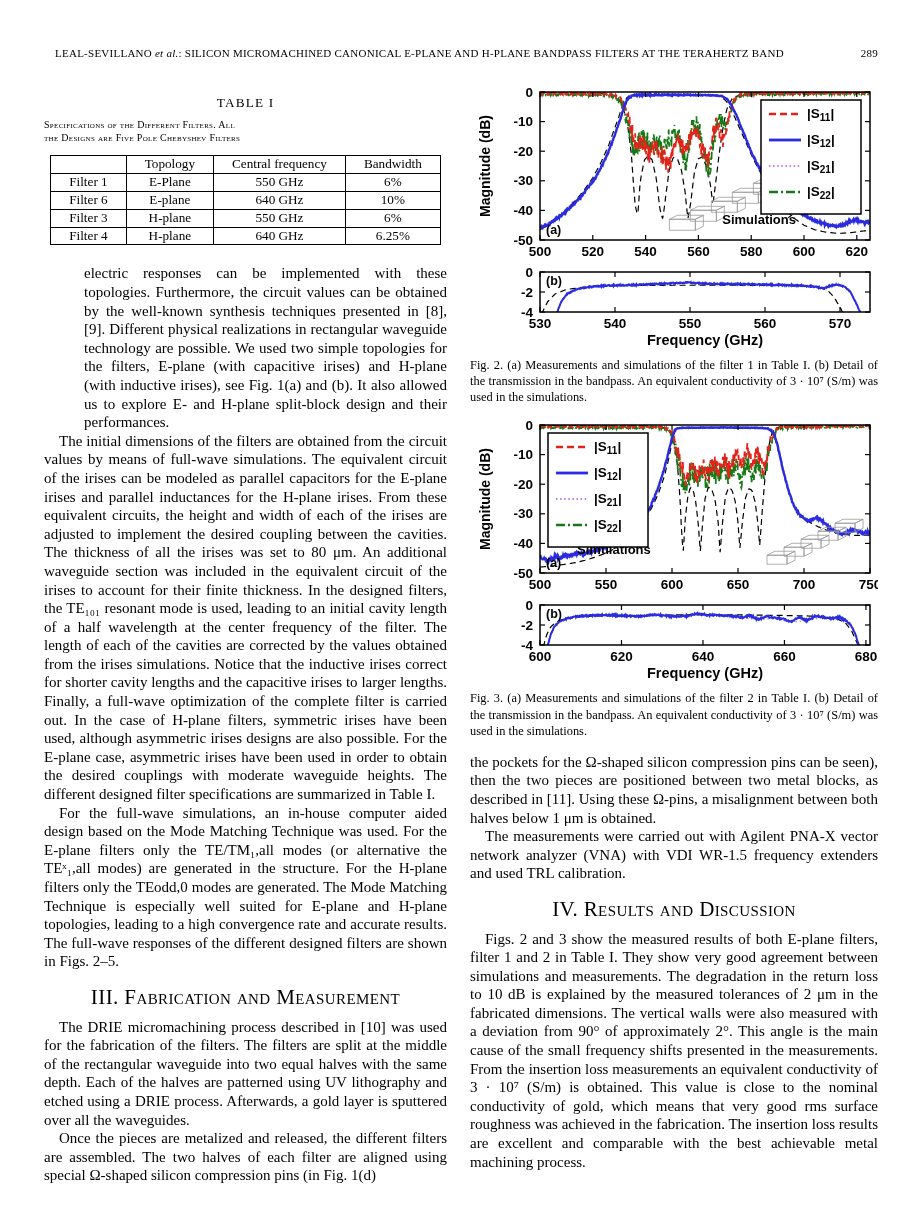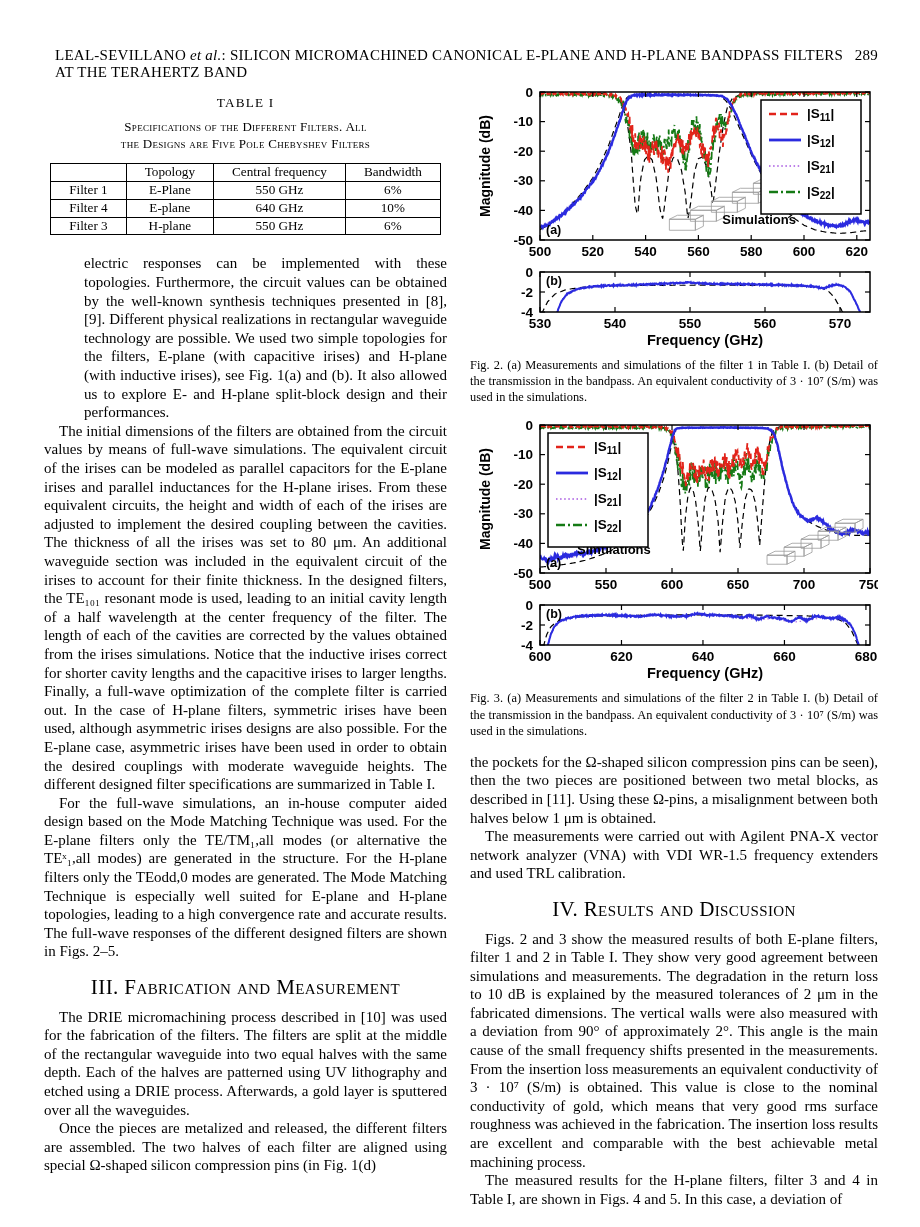--- a/index.html
+++ b/index.html
@@ -1,25 +1,25 @@
 <!DOCTYPE html>
 <html><head>
 <meta charset="utf-8">
 <style>
   html,body{margin:0;padding:0;background:#fff;}
   .page{position:relative;width:920px;height:1227px;background:#ffffff;color:#000;
         font-family:"Liberation Serif",serif;overflow:hidden;}
   .runhead{position:absolute;top:47px;left:55px;width:823px;display:flex;
-           justify-content:space-between;font-size:15px;letter-spacing:0.25px;}
+           justify-content:space-between;font-size:11px;letter-spacing:0.25px;}
   .runhead .it{font-style:italic;}
   .col{position:absolute;font-size:15px;line-height:18.6px;text-align:justify;}
   .col-left{left:44px;top:92px;width:403px;}
   .col-right{left:470px;top:86px;width:408px;}
   .tbl-title{text-align:center;font-size:13.2px;letter-spacing:1.2px;margin:2px 0 5px;}
-  .tbl-cap{text-align:center;font-variant:small-caps;font-size:13px;line-height:1.32;letter-spacing:0.3px;}
+  .tbl-cap{text-align:left;font-variant:small-caps;font-size:10px;line-height:1.32;letter-spacing:0.3px;}
   table.spec{margin:11px auto 0;border-collapse:collapse;font-size:13.2px;border:1.5px solid #000;}
   table.spec th,table.spec td{border:1px solid #000;padding:0px 18px;font-weight:normal;text-align:center;line-height:1.28;}
   table.spec thead th{border-bottom:1.5px solid #000;}
   p.bp{margin:0;text-indent:15px;}
   p.no-indent{text-indent:0;}
   p.first{margin-top:19px;margin-left:40px;}
   h3.sec-head{font-weight:normal;font-variant:small-caps;text-align:center;font-size:21px;
               letter-spacing:0.4px;margin:17px 0 11px;}
   figure{margin:0 0 6px;}
   figure svg{display:block;}
@@ -51,30 +51,36 @@
           </tr>
         </thead>
       <tbody>
           <tr>
             <td>Filter 1</td>
             <td>E-Plane</td>
             <td>550 GHz</td>
             <td>6%</td>
           </tr>
           <tr>
-            <td>Filter 4</td>
+            <td>Filter 6</td>
             <td>E-plane</td>
             <td>640 GHz</td>
             <td>10%</td>
           </tr>
           <tr>
             <td>Filter 3</td>
             <td>H-plane</td>
             <td>550 GHz</td>
             <td>6%</td>
+          </tr>
+          <tr>
+            <td>Filter 4</td>
+            <td>H-plane</td>
+            <td>640 GHz</td>
+            <td>6.25%</td>
           </tr>
         </tbody>
     </table>
 
     <p class="bp no-indent first">electric responses can be implemented with these topologies. Furthermore, the circuit values can be obtained by the well-known synthesis techniques presented in [8], [9]. Different physical realizations in rectangular waveguide technology are possible. We used two simple topologies for the filters, E-plane (with capacitive irises) and H-plane (with inductive irises), see Fig. 1(a) and (b). It also allowed us to explore E- and H-plane split-block design and their performances.</p>
     <p class="bp">The initial dimensions of the filters are obtained from the circuit values by means of full-wave simulations. The equivalent circuit of the irises can be modeled as parallel capacitors for the E-plane irises and parallel inductances for the H-plane irises. From these equivalent circuits, the height and width of each of the irises are adjusted to implement the desired coupling between the cavities. The thickness of all the irises was set to 80 μm. An additional waveguide section was included in the equivalent circuit of the irises to account for their finite thickness. In the designed filters, the TE₁₀₁ resonant mode is used, leading to an initial cavity length of a half wavelength at the center frequency of the filter. The length of each of the cavities are corrected by the values obtained from the irises simulations. Notice that the inductive irises correct for shorter cavity lengths and the capacitive irises to larger lengths. Finally, a full-wave optimization of the complete filter is carried out. In the case of H-plane filters, symmetric irises have been used, although asymmetric irises designs are also possible. For the E-plane case, asymmetric irises have been used in order to obtain the desired couplings with moderate waveguide heights. The different designed filter specifications are summarized in Table I.</p>
     <p class="bp">For the full-wave simulations, an in-house computer aided design based on the Mode Matching Technique was used. For the E-plane filters only the TE/TM₁,all modes (or alternative the TEˣ₁,all modes) are generated in the structure. For the H-plane filters only the TEodd,0 modes are generated. The Mode Matching Technique is especially well suited for E-plane and H-plane topologies, leading to a high convergence rate and accurate results. The full-wave responses of the different designed filters are shown in Figs. 2–5.</p>
     <h3 class="sec-head">III. Fabrication and Measurement</h3>
     <p class="bp">The DRIE micromachining process described in [10] was used for the fabrication of the filters. The filters are split at the middle of the rectangular waveguide into two equal halves with the same depth. Each of the halves are patterned using UV lithography and etched using a DRIE process. Afterwards, a gold layer is sputtered over all the waveguides.</p>
     <p class="bp">Once the pieces are metalized and released, the different filters are assembled. The two halves of each filter are aligned using special Ω-shaped silicon compression pins (in Fig. 1(d)</p>
@@ -332,16 +338,15 @@
           <text x="235" y="259" text-anchor="middle" font-family="&quot;Liberation Sans&quot;, sans-serif" font-size="14.5" font-weight="bold" fill="#000">Frequency (GHz)</text>
           <text x="76" y="199" text-anchor="start" font-family="&quot;Liberation Sans&quot;, sans-serif" font-size="12.5" font-weight="bold" fill="#000">(b)</text>
         </svg>
       <figcaption>Fig. 3.   (a) Measurements and simulations of the filter 2 in Table I. (b) Detail of the transmission in the bandpass. An equivalent conductivity of 3 · 10⁷ (S/m) was used in the simulations.</figcaption>
     </figure>
 
     <p class="bp no-indent">the pockets for the Ω-shaped silicon compression pins can be seen), then the two pieces are positioned between two metal blocks, as described in [11]. Using these Ω-pins, a misalignment between both halves below 1 μm is obtained.</p>
     <p class="bp">The measurements were carried out with Agilent PNA-X vector network analyzer (VNA) with VDI WR-1.5 frequency extenders and used TRL calibration.</p>
     <h3 class="sec-head">IV. Results and Discussion</h3>
     <p class="bp">Figs. 2 and 3 show the measured results of both E-plane filters, filter 1 and 2 in Table I. They show very good agreement between simulations and measurements. The degradation in the return loss to 10 dB is explained by the measured tolerances of 2 μm in the fabricated dimensions. The vertical walls were also measured with a deviation from 90° of approximately 2°. This angle is the main cause of the small frequency shifts presented in the measurements. From the insertion loss measurements an equivalent conductivity of 3 · 10⁷ (S/m) is obtained. This value is close to the nominal conductivity of gold, which means that very good rms surface roughness was achieved in the fabrication. The insertion loss results are excellent and comparable with the best achievable metal machining process.</p>
-    <p class="bp">The measured results for the H-plane filters, filter 3 and 4 in Table I, are shown in Figs. 4 and 5. In this case, a deviation of</p>
   </div>
 
 </div>
 
 </body></html>

